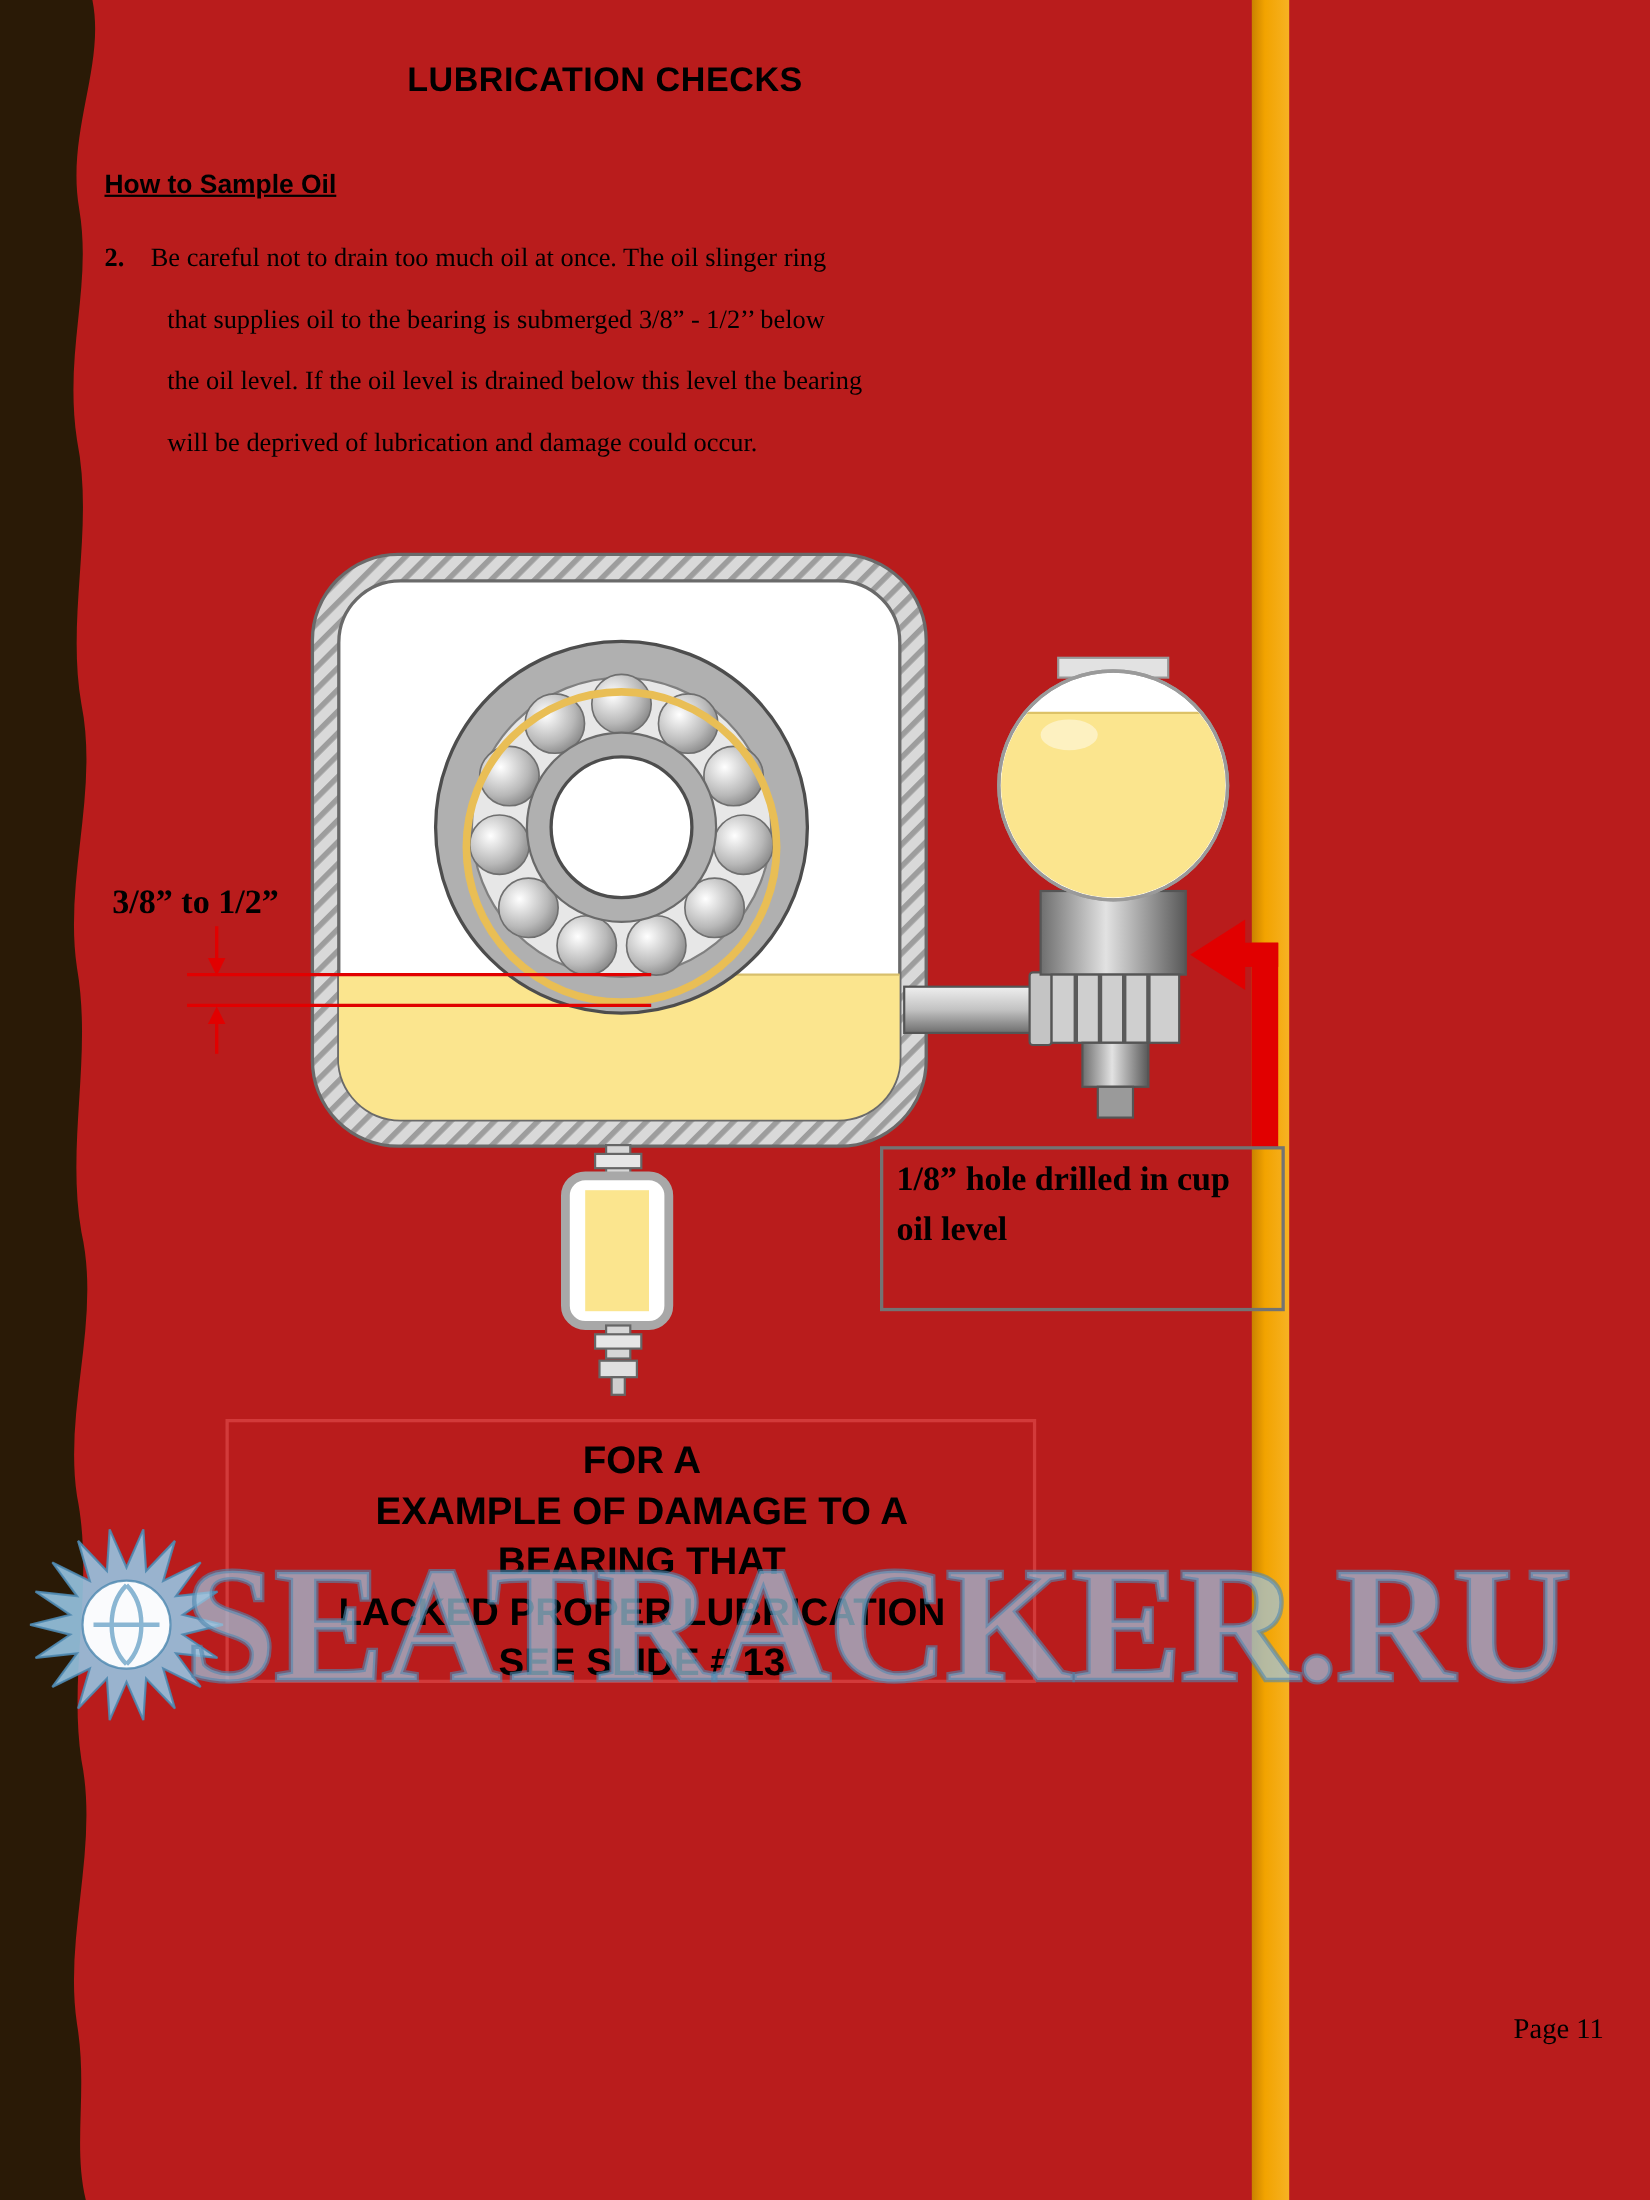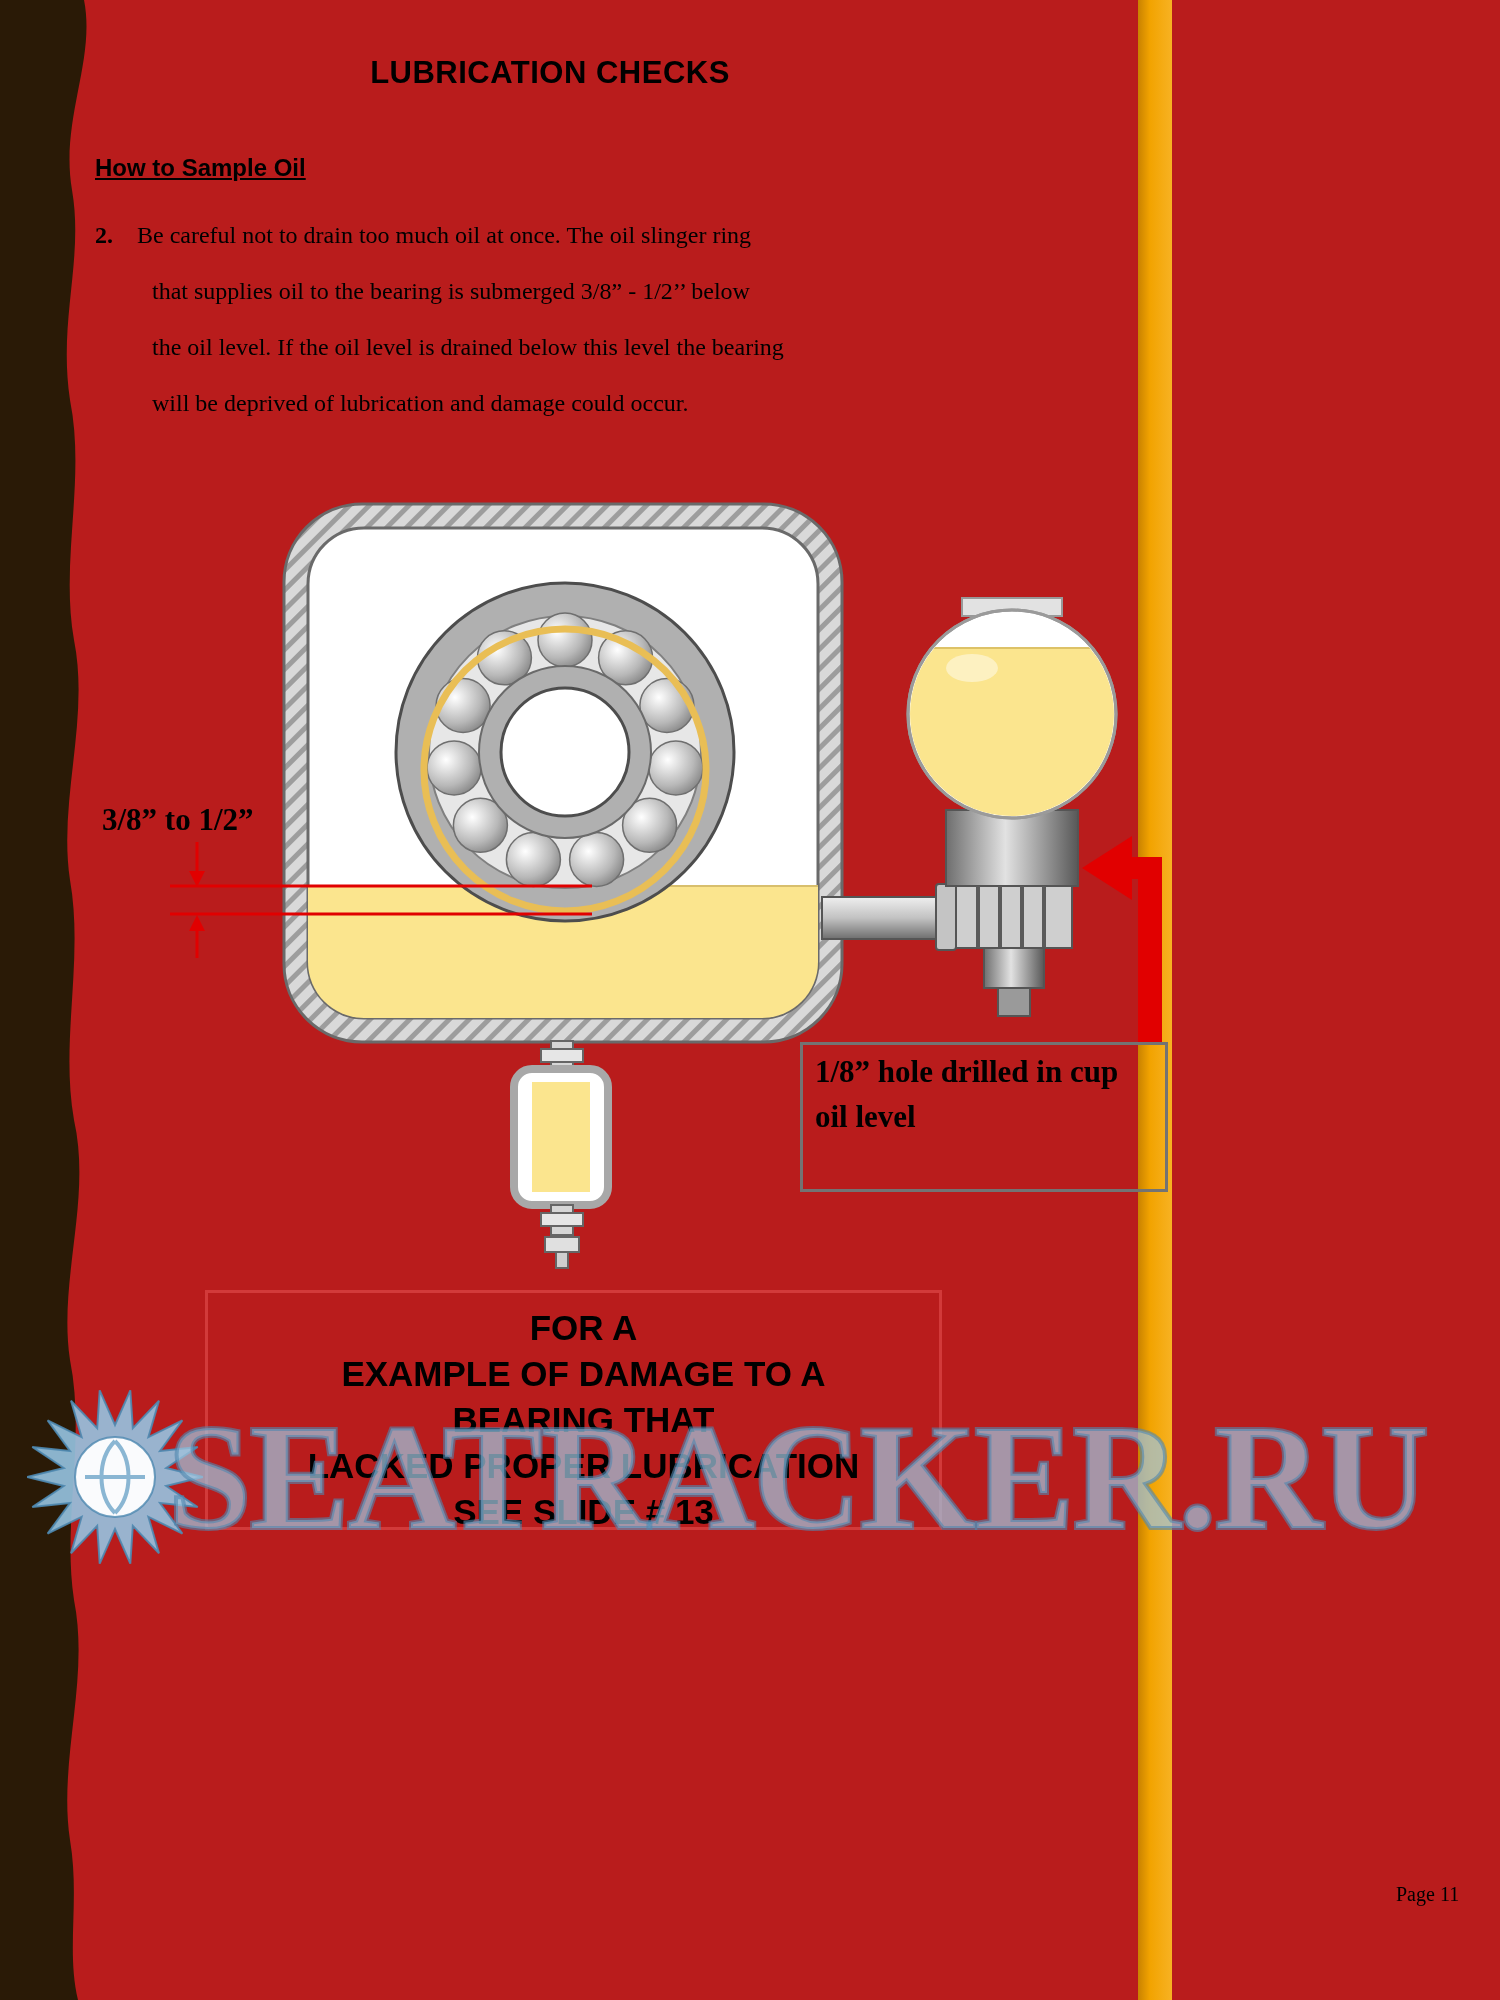--- a/index.html
+++ b/index.html
@@ -46,21 +46,21 @@
   
   .watermark { position:absolute; left:168px; top:1402px; z-index:6;
                font-family:"Liberation Serif", serif; font-weight:bold;
                font-size:150px; line-height:1; letter-spacing:-2px; white-space:nowrap;
                color:rgba(186,215,235,0.55);
                -webkit-text-stroke:4px rgba(80,135,175,0.60);
                text-shadow:0 0 1px rgba(80,135,175,0.4);
                pointer-events:none; }
   .sun-svg { position:absolute; left:27px; top:1389px; z-index:6; pointer-events:none; }
 
-  .page-number { position:absolute; left:1376px; top:1883px; font-size:20px; z-index:3;margin-left:20px; }
+  .page-number { position:absolute; left:1376px; top:1830px; font-size:26px; z-index:3; }
 </style>
 </head>
 <body>
 
 <div class="page">
 
   <svg class="band-svg" width="110" height="2000" viewBox="0 0 110 2000">
     <path d="M0,0 H84 C96,60 60,120 72,190 C84,260 58,320 70,400 C86,480 60,560 74,640
              C90,720 58,800 70,880 C84,960 60,1040 74,1120 C92,1200 58,1280 70,1360
              C86,1440 62,1520 74,1600 C90,1680 58,1760 70,1840 C80,1900 66,1950 78,2000

